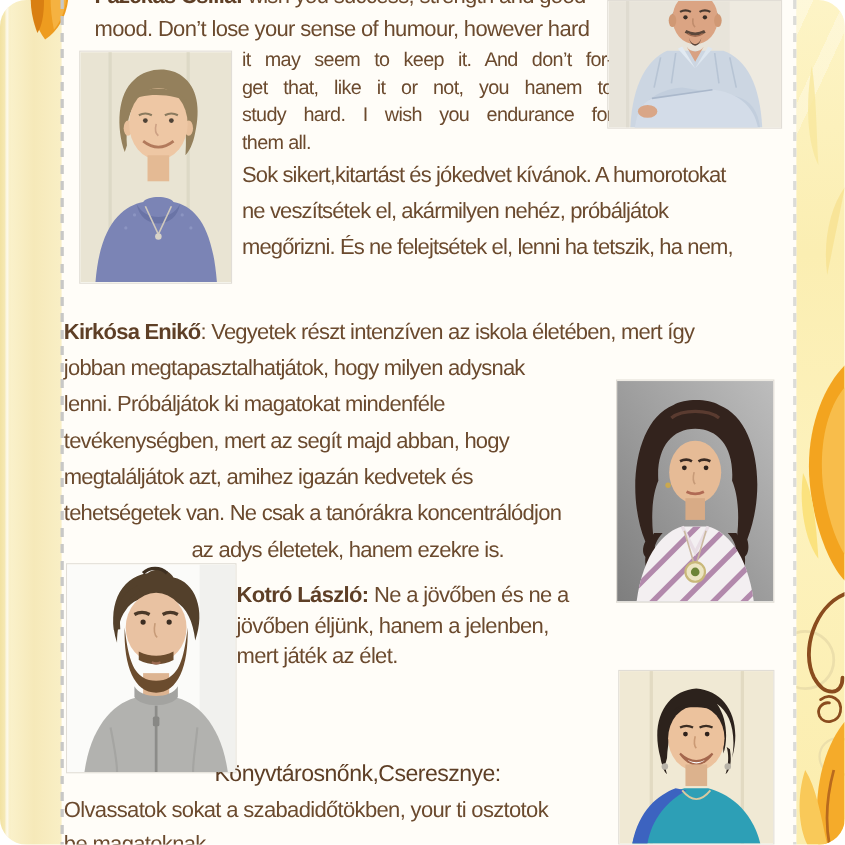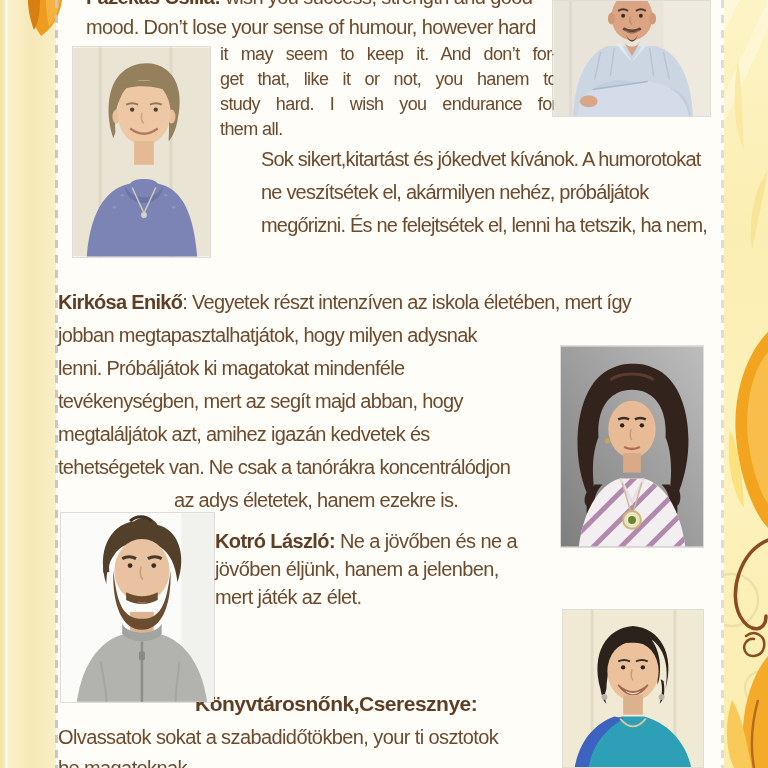--- a/index.html
+++ b/index.html
@@ -1,19 +1,20 @@
 <!DOCTYPE html>
 <html><head>
 <meta charset="utf-8">
 <style>
   html,body{margin:0;padding:0;background:#ffffff;}
   .page{
     position:relative;width:768px;height:768px;overflow:hidden;
     background:#fffdf8;
     font-family:"Liberation Sans","DejaVu Sans",sans-serif;
+    border-radius:24px;
   }
   
   .strip{position:absolute;top:0;height:768px;}
   .strip-left{
     left:0;width:56px;
     background:linear-gradient(90deg,#f2e2a2 0%,#faf1ca 18%,#f6e9b9 55%,#f9efc5 100%);
   }
   .strip-left .streak{
     position:absolute;top:0;left:4px;width:5px;height:768px;
     background:linear-gradient(90deg,rgba(255,255,255,.0),rgba(255,255,255,.75),rgba(255,255,255,0));
@@ -34,25 +35,25 @@
   .t{
     position:relative;white-space:nowrap;
     font-size:20px;line-height:33px;letter-spacing:-0.6px;
     color:#6b4a2e;
   }
   .b{font-weight:bold;color:#5e3f26;}
   .abs{position:absolute;}
   .en-top{font-size:20px;line-height:30px;}
   .en-block .t{font-size:18px;line-height:25px;white-space:normal;}
   .jl{text-align:justify;text-align-last:justify;}
-  .hu .t{letter-spacing:-0.8px;margin-left:41px;}
+  .hu .t{letter-spacing:-0.8px;}
   .kirk .t{letter-spacing:-0.7px;}
   .kirk .indent{margin-left:116px;}
   .kotro .t{line-height:28px;}
-  .heading{font-size:21px;font-weight:bold;color:#5e3f26;letter-spacing:-0.5px;white-space:nowrap;}
+  .heading{font-size:21px;font-weight:normal;color:#5e3f26;letter-spacing:-0.5px;white-space:nowrap;}
   .olv .t{line-height:31px;}
 
   
   .photo{position:absolute;display:block;border:1px solid rgba(90,80,60,.18);box-sizing:border-box;}
 </style>
 </head>
 <body>
 
 <div class="page">
 

